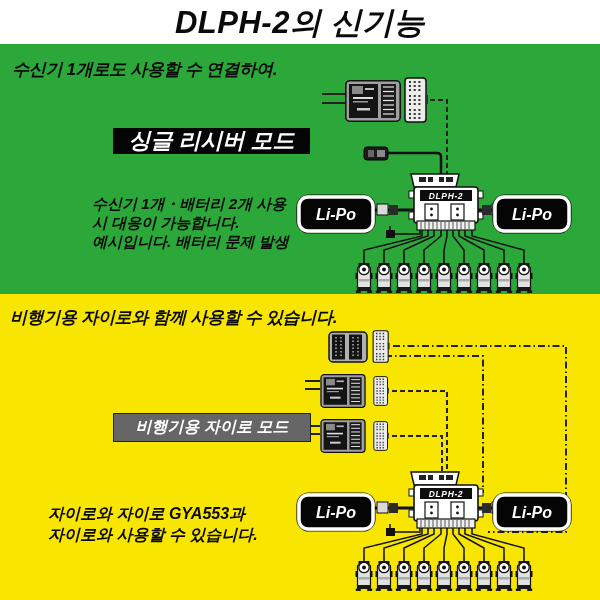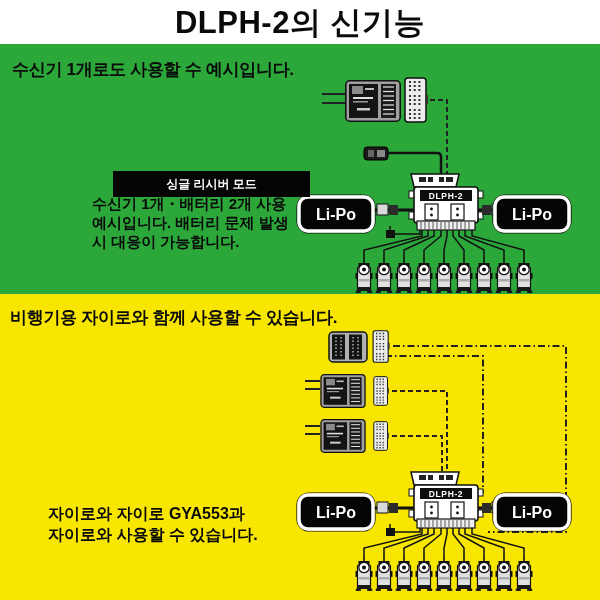--- a/index.html
+++ b/index.html
@@ -1,35 +1,35 @@
 <!DOCTYPE html>
 <html><head>
 <meta charset="utf-8">
 <style>
   html,body{margin:0;padding:0;}
   body{font-family:"Liberation Sans","DejaVu Sans",sans-serif;}
-  #stage{position:relative;width:600px;height:600px;background:#0f172a;overflow:hidden;}
+  #stage{position:relative;width:600px;height:600px;background:#0f172a;overflow:hidden;font-style:italic;}
 
   
   .hdr{position:absolute;left:0;top:0;width:600px;height:44px;background:#ffffff;}
   .hdr .title{position:absolute;left:0;top:2px;width:600px;text-align:center;
     font-size:31px;font-weight:900;color:#0a0a0a;letter-spacing:0.5px;}
 
   
   .sec{position:absolute;left:0;width:600px;}
   #sec-green{top:44px;height:250px;background:#2CA73A;border-bottom:1px solid rgba(0,0,0,.25);}
   #sec-yellow{top:294px;height:306px;background:#F8E600;}
 
   .sec-heading{position:absolute;font-weight:bold;color:#0a0a0a;font-size:17px;letter-spacing:-0.3px;}
   #green-heading{left:12px;top:14px;}
   #yellow-heading{left:10px;top:12px;}
 
   .mode-box{position:absolute;display:flex;align-items:center;justify-content:center;
     font-weight:bold;color:#ffffff;}
-  #green-mode{left:113px;top:84px;width:197px;height:26px;background:#050505;font-size:12px;margin-top:43px;}
+  #green-mode{left:113px;top:84px;width:197px;height:26px;background:#050505;font-size:22px;}
   #yellow-mode{left:113px;top:119px;width:196px;height:27px;background:#666666;border:1px solid #222;font-size:16px;}
 
   .desc{position:absolute;font-weight:bold;color:#0a0a0a;}
   #green-desc{left:64px;top:150px;font-size:15px;line-height:19px;margin-left:28px;}
   #yellow-desc{left:48px;top:209px;font-size:16px;line-height:21px;}
 
   svg{position:absolute;left:0;top:0;}
   .wire{stroke:#111;fill:none;}
   .wire-dashed{stroke:#222;stroke-width:2;fill:none;stroke-dasharray:5 3;}
   .wire-dashdot{stroke:#222;stroke-width:2;fill:none;stroke-dasharray:7 3 1.5 3;}
@@ -205,26 +205,26 @@
         <use href="#sym-servo" x="395" y="214" width="18" height="36"></use>
         <use href="#sym-servo" x="415" y="214" width="18" height="36"></use>
         <use href="#sym-servo" x="435" y="214" width="18" height="36"></use>
         <use href="#sym-servo" x="455" y="214" width="18" height="36"></use>
         <use href="#sym-servo" x="475" y="214" width="18" height="36"></use>
         <use href="#sym-servo" x="495" y="214" width="18" height="36"></use>
         <use href="#sym-servo" x="515" y="214" width="18" height="36"></use>
       </g>
     </svg>
 
-    <div class="sec-heading" id="green-heading">수신기 1개로도 사용할 수 예시입니다.</div>
+    <div class="sec-heading" id="green-heading">수신기 1개로도 사용할 수 연결하여.</div>
     <div class="mode-box" id="green-mode">싱글 리시버 모드</div>
     <div class="desc" id="green-desc">
       <div>수신기 1개・배터리 2개 사용</div>
+      <div>시 대응이 가능합니다.</div>
       <div>예시입니다. 배터리 문제 발생</div>
-      <div>시 대응이 가능합니다.</div>
     </div>
   </div>
 
   <div class="sec" id="sec-yellow">
 
     <svg width="600" height="306" viewBox="0 0 600 306">
 
       <path class="wire-dashdot" d="M393 52 H566 V238 H488"></path>
       <path class="wire-dashdot" d="M385 62 H483 V198 H479"></path>
       <path class="wire-dashed" d="M392 97 H447 V178"></path>
@@ -321,19 +321,20 @@
         <use href="#sym-servo" x="415" y="262" width="18" height="36"></use>
         <use href="#sym-servo" x="435" y="262" width="18" height="36"></use>
         <use href="#sym-servo" x="455" y="262" width="18" height="36"></use>
         <use href="#sym-servo" x="475" y="262" width="18" height="36"></use>
         <use href="#sym-servo" x="495" y="262" width="18" height="36"></use>
         <use href="#sym-servo" x="515" y="262" width="18" height="36"></use>
       </g>
     </svg>
 
     <div class="sec-heading" id="yellow-heading">비행기용 자이로와 함께 사용할 수 있습니다.</div>
+    <div class="mode-box" id="yellow-mode">비행기용 자이로 모드</div>
     <div class="desc" id="yellow-desc">
       <div>자이로와 자이로 GYA553과</div>
       <div>자이로와 사용할 수 있습니다.</div>
     </div>
   </div>
 
 </div>
 
 </body></html>

